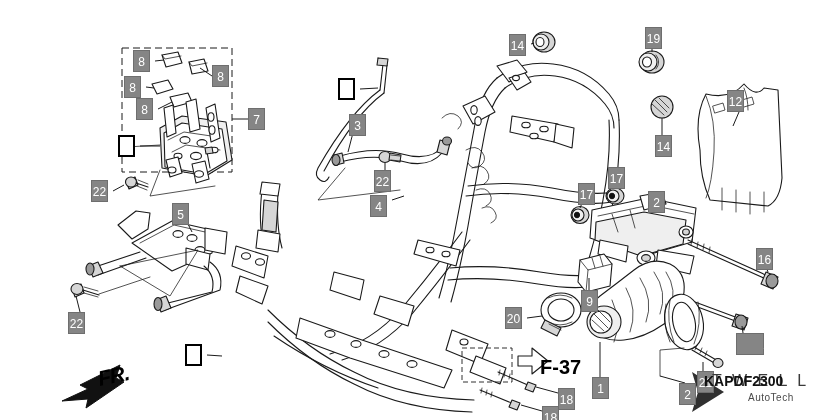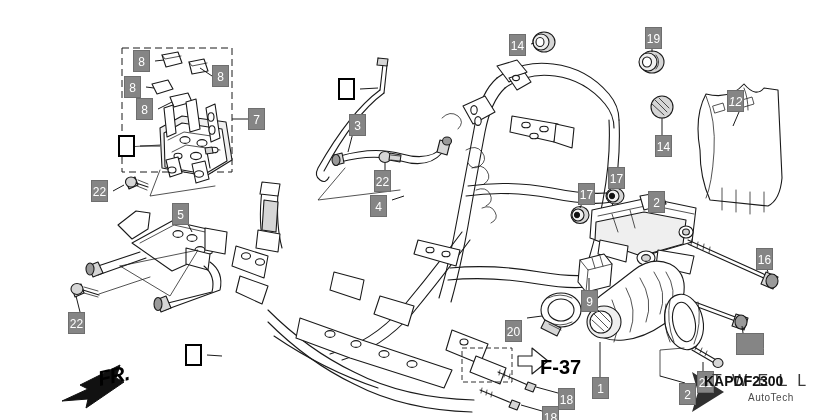--- a/index.html
+++ b/index.html
@@ -400,28 +400,28 @@
       <div class="callout" style="left: 172px; top: 203px;">5</div>
       <div class="callout" style="left: 68px; top: 312px;">22</div>
       <div class="callout w" style="left: 185px; top: 344px;"></div>
       <div class="callout w" style="left: 338px; top: 78px;"></div>
       <div class="callout" style="left: 349px; top: 114px;">3</div>
       <div class="callout" style="left: 374px; top: 170px;">22</div>
       <div class="callout" style="left: 370px; top: 195px;">4</div>
       <div class="callout" style="left: 509px; top: 34px;">14</div>
       <div class="callout" style="left: 645px; top: 27px;">19</div>
       <div class="callout" style="left: 655px; top: 135px;">14</div>
-      <div class="callout" style="left: 727px; top: 90px; font-style: italic;">12</div>
+      <div class="callout" style="left: 727px; top: 90px;">12</div>
       <div class="callout" style="left: 608px; top: 167px;">17</div>
       <div class="callout" style="left: 578px; top: 183px;">17</div>
       <div class="callout" style="left: 648px; top: 191px;">2</div>
       <div class="callout" style="left: 756px; top: 248px;">16</div>
       <div class="callout" style="left: 581px; top: 290px;">9</div>
       <div class="callout" style="left: 736px; top: 333px; padding-left: 26px;">15</div>
-      <div class="callout" style="left: 505px; top: 320px;">20</div>
+      <div class="callout" style="left: 505px; top: 307px;">20</div>
       <div class="callout" style="left: 592px; top: 377px;">1</div>
       <div class="callout" style="left: 558px; top: 388px;">18</div>
       <div class="callout" style="left: 542px; top: 406px;">18</div>
       <div class="callout" style="left: 697px; top: 371px;">21</div>
       <div class="callout" style="left: 679px; top: 383px;">2</div>
     </div>
 
   <div id="frtext">FR.</div>
 
   <div id="f25">F-37</div>

